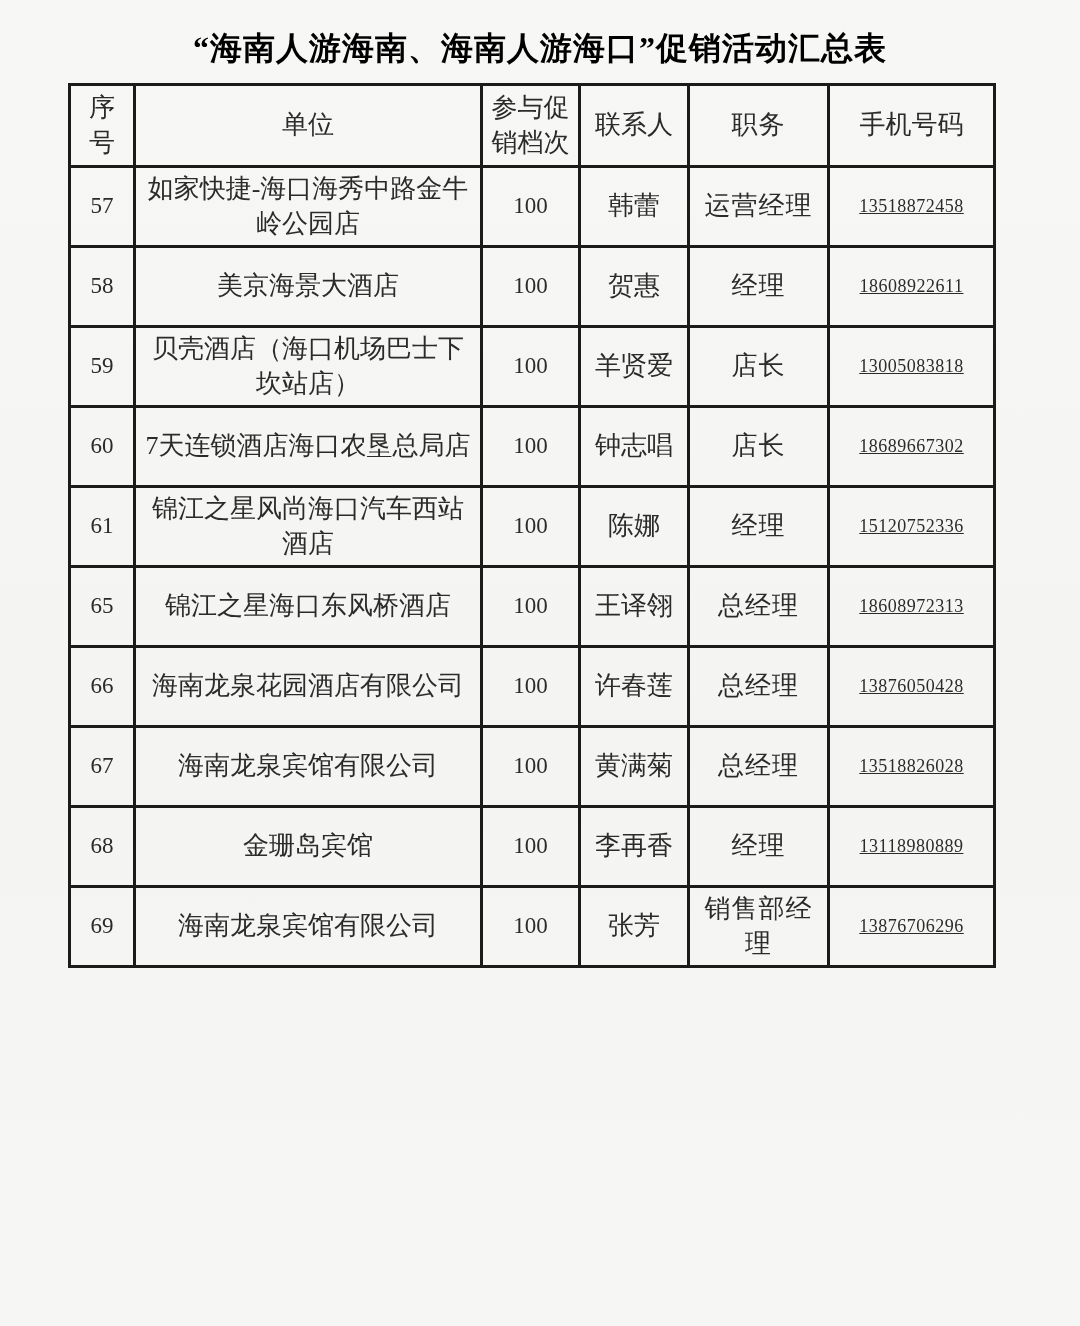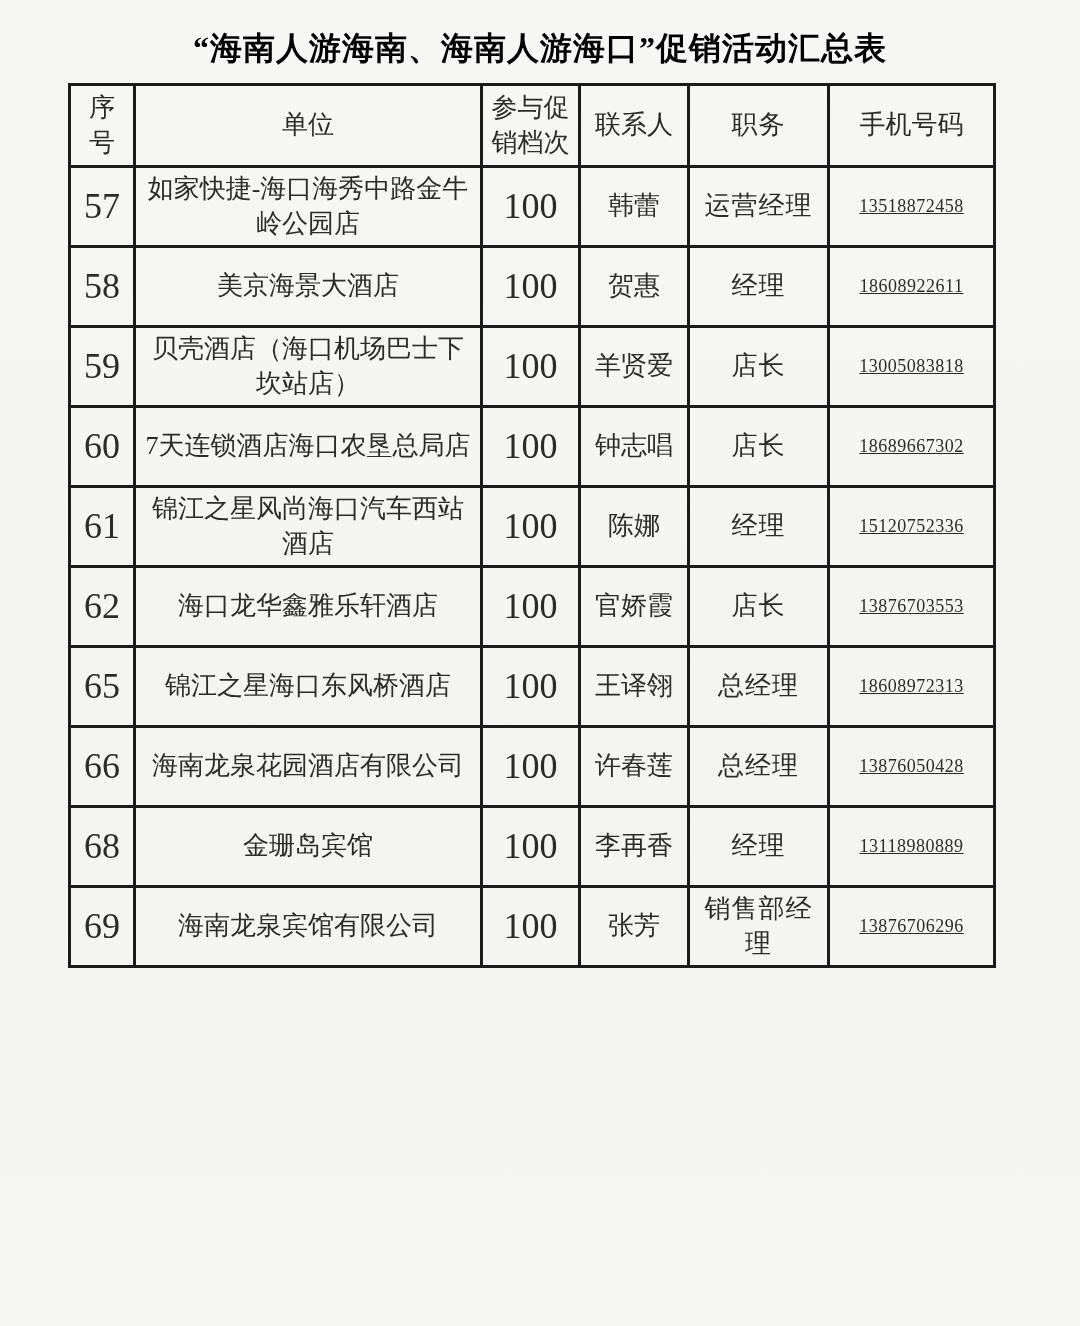--- a/index.html
+++ b/index.html
@@ -52,21 +52,21 @@
   table.summary thead tr { height: 82px; }
   table.summary tbody tr { height: 80px; }
   col.c-index   { width: 65px; }
   col.c-unit    { width: 347px; }
   col.c-tier    { width: 98px; }
   col.c-contact { width: 109px; }
   col.c-title   { width: 140px; }
   col.c-phone   { width: 166px; }
   table.summary th { padding: 2px 6px; }
   table.summary td.phone { font-size: 18px; letter-spacing: 0.5px; padding: 2px 8px; text-decoration: underline; }
-  table.summary td.tier, table.summary td.index { font-size: 36px; margin-top: 20px; }
+  table.summary td.tier, table.summary td.index { font-size: 23px; margin-top: 20px; }
 </style>
 </head>
 <body>
 
 <div class="page">
   <h1 class="title">“海南人游海南、海南人游海口”促销活动汇总表</h1>
   <table class="summary">
     <colgroup>
       <col class="c-index">
       <col class="c-unit">
@@ -120,42 +120,42 @@
         </tr>
         <tr>
           <td class="index">61</td>
           <td class="unit">锦江之星风尚海口汽车西站酒店</td>
           <td class="tier">100</td>
           <td class="contact">陈娜</td>
           <td class="title">经理</td>
           <td class="phone">15120752336</td>
         </tr>
         <tr>
-          <td class="index">62</td>
-          <td class="unit">海口龙华鑫雅乐轩酒店</td>
-          <td class="tier">100</td>
-          <td class="contact">官娇霞</td>
-          <td class="title">店长</td>
-          <td class="phone">13876703553</td>
-        </tr>
-        <tr>
           <td class="index">65</td>
           <td class="unit">锦江之星海口东风桥酒店</td>
           <td class="tier">100</td>
           <td class="contact">王译翎</td>
           <td class="title">总经理</td>
           <td class="phone">18608972313</td>
         </tr>
         <tr>
           <td class="index">66</td>
           <td class="unit">海南龙泉花园酒店有限公司</td>
           <td class="tier">100</td>
           <td class="contact">许春莲</td>
           <td class="title">总经理</td>
           <td class="phone">13876050428</td>
+        </tr>
+        <tr>
+          <td class="index">67</td>
+          <td class="unit">海南龙泉宾馆有限公司</td>
+          <td class="tier">100</td>
+          <td class="contact">黄满菊</td>
+          <td class="title">总经理</td>
+          <td class="phone">13518826028</td>
         </tr>
         <tr>
           <td class="index">68</td>
           <td class="unit">金珊岛宾馆</td>
           <td class="tier">100</td>
           <td class="contact">李再香</td>
           <td class="title">经理</td>
           <td class="phone">13118980889</td>
         </tr>
         <tr>

